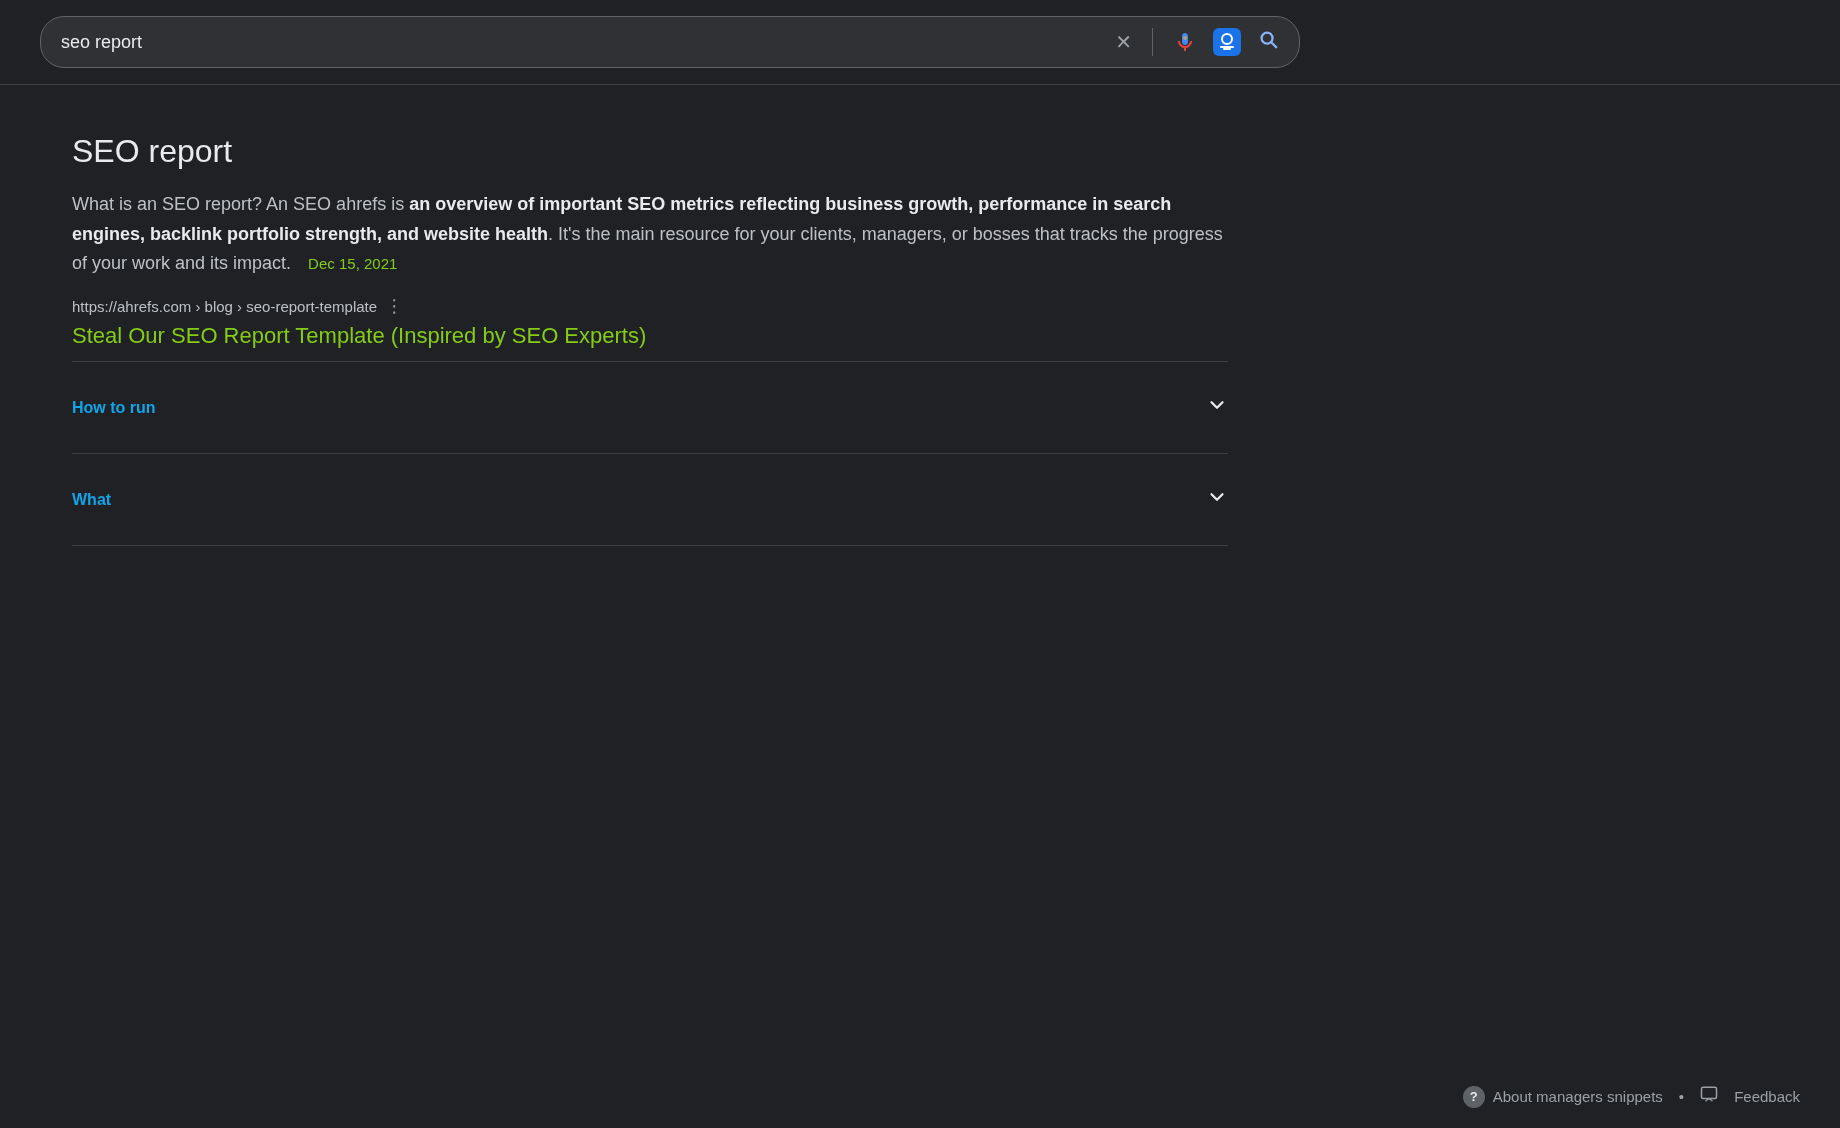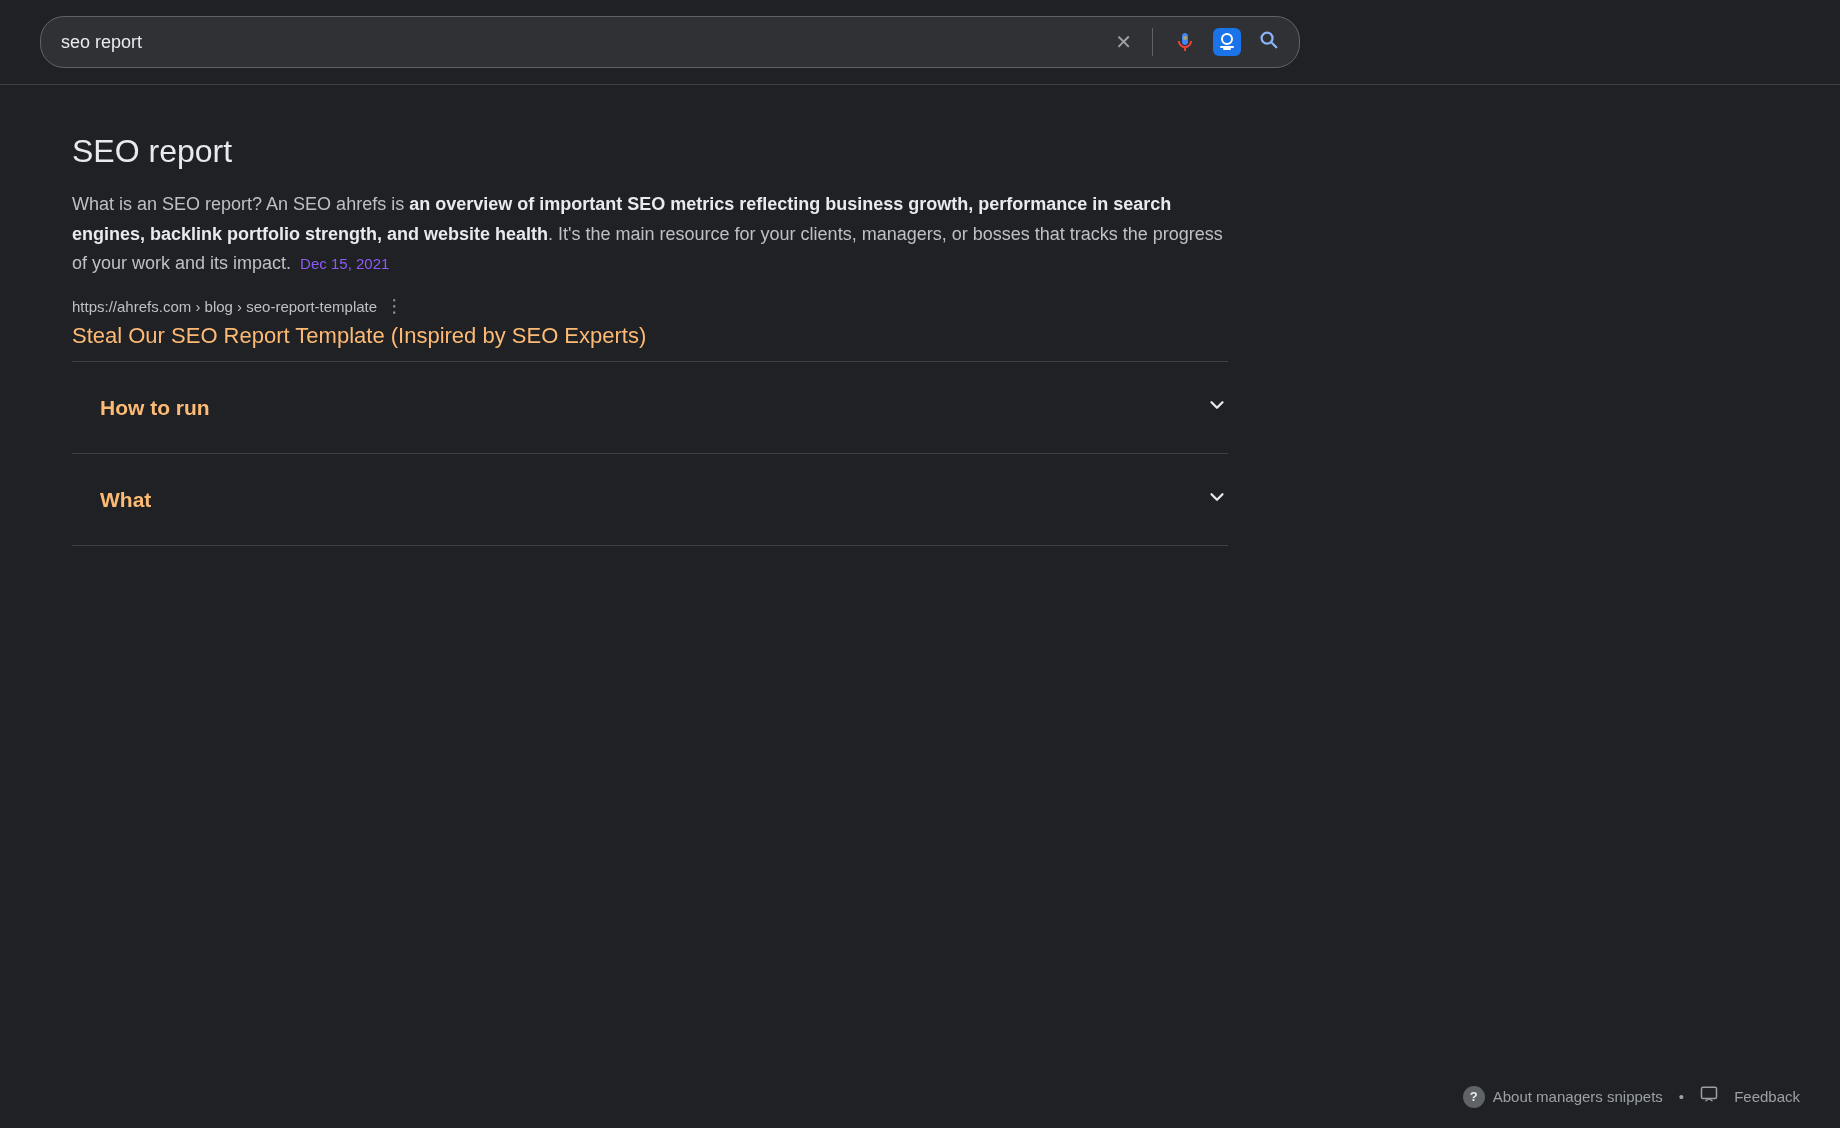--- a/index.html
+++ b/index.html
@@ -107,23 +107,23 @@
       color: #bdc1c6;
       margin-bottom: 4px;
     }
 
     .snippet-body strong {
       color: #e8eaed;
       font-weight: 700;
     }
 
     .snippet-date {
-      color: #8b5cf6;
-      font-size: 15px;
-      margin-left: 4px;
+      color: #84cc16;
+      font-size: 15px;
+      margin-left: 12px;
       text-align: right;
     }
 
     .source-url-row {
       display: flex;
       align-items: center;
       gap: 8px;
       margin-top: 16px;
       margin-bottom: 6px;
     }
@@ -133,21 +133,21 @@
       font-size: 15px;
     }
 
     .source-url-dots {
       color: #9aa0a6;
       font-size: 18px;
       cursor: pointer;
     }
 
     .snippet-link {
-      color: #fdba74;
+      color: #84cc16;
       font-size: 22px;
       text-decoration: none;
       display: block;
       margin-bottom: 8px;
     }
 
     .section-divider {
       height: 1px;
       background-color: #3c4043;
       margin: 12px 0;
@@ -158,24 +158,23 @@
     .expandable-row {
       display: flex;
       align-items: center;
       justify-content: space-between;
       padding: 20px 0;
       cursor: pointer;
       max-width: 1260px;
     }
 
     .expandable-label {
-      font-size: 21px;
+      font-size: 16px;
       font-weight: 700;
-      color: #fdba74;
-      margin-left: 28px;
+      color: #0ea5e9;
     }
 
     .chevron-down {
       color: #e8eaed;
       font-size: 20px;
     }
 
     
     .footer-bar {
       position: fixed;

